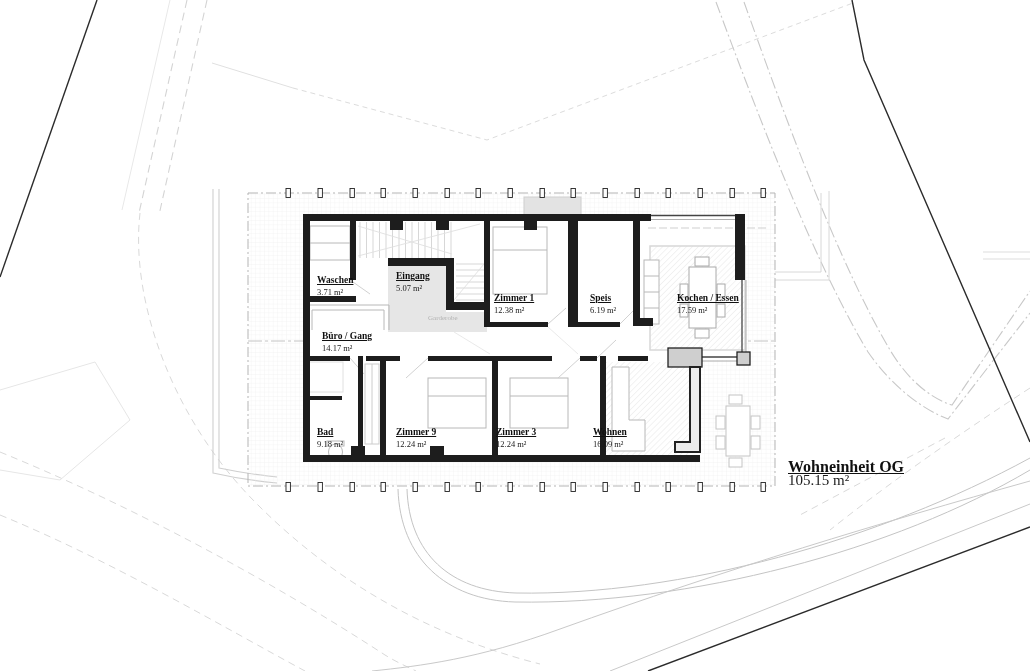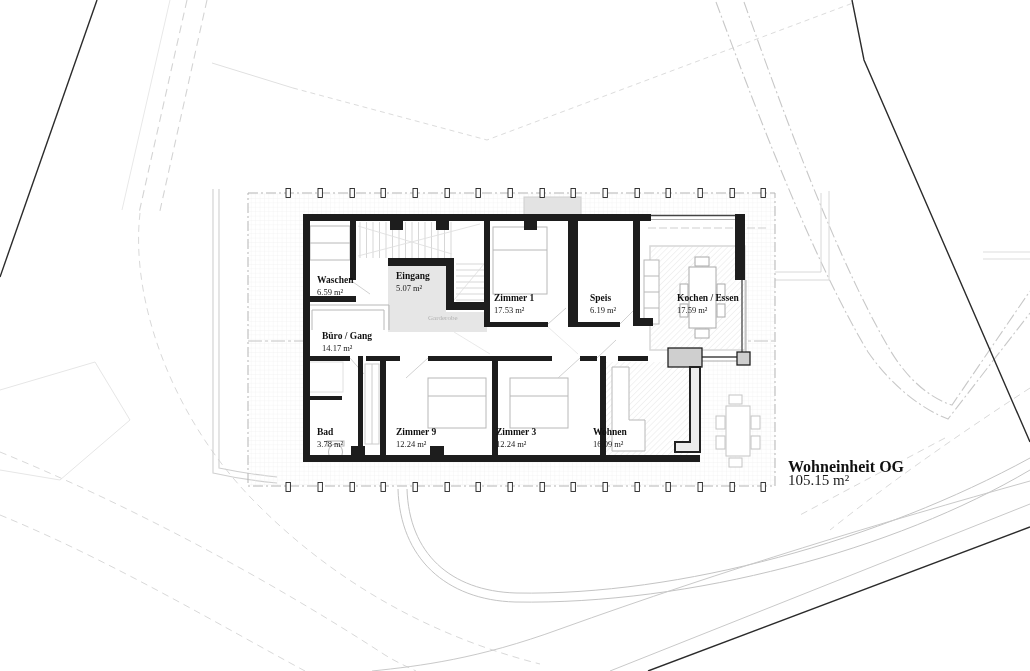--- a/index.html
+++ b/index.html
@@ -5,21 +5,21 @@
   html,body{margin:0;padding:0;background:#ffffff;}
   #canvas{
     position:relative;
     width:1030px;height:671px;
     background:#ffffff;
     overflow:hidden;
     font-family:"Liberation Serif","DejaVu Serif",serif;
   }
   #drawing{position:absolute;left:0;top:0;}
   .room-label{position:absolute;white-space:nowrap;pointer-events:none;}
-  .rn{font-weight:bold;font-size:9.5px;line-height:12px;color:#101010;}
+  .rn{font-weight:bold;font-size:9.5px;line-height:12px;color:#101010;text-decoration:underline;}
   .ra{font-size:8.5px;line-height:12px;color:#1a1a1a;}
   .title-label .rn{font-size:16px;line-height:14px;}
   .title-label .ra{font-size:15px;line-height:13px;}
   .annot{position:absolute;font-size:7px;color:#b3b3b3;white-space:nowrap;}
 </style>
 </head>
 <body>
 
 <div id="canvas">
 
@@ -233,45 +233,45 @@
     <g>
       <rect x="668" y="348" width="34" height="19" fill="#cfcfcf" stroke="#222222" stroke-width="1.3"></rect>
       <rect x="737" y="352" width="13" height="13" fill="#cfcfcf" stroke="#222222" stroke-width="1.3"></rect>
       <path d="M690,367 h10 v85 h-25 v-10 h15 z" fill="#ececec" stroke="#222222" stroke-width="2"></path>
     </g>
   </g>
 </svg>
 
 <div class="room-label" style="left:317px;top:274px;">
   <div class="rn">Waschen</div>
-  <div class="ra">6.59 m²</div>
+  <div class="ra">3.71 m²</div>
 </div>
 <div class="room-label" style="left:396px;top:270px;">
   <div class="rn">Eingang</div>
   <div class="ra">5.07 m²</div>
 </div>
 <div class="room-label" style="left:494px;top:292px;">
   <div class="rn">Zimmer 1</div>
-  <div class="ra">17.53 m²</div>
+  <div class="ra">12.38 m²</div>
 </div>
 <div class="room-label" style="left:590px;top:292px;">
   <div class="rn">Speis</div>
   <div class="ra">6.19 m²</div>
 </div>
 <div class="room-label" style="left:661px;top:292px;margin-left:16px;">
   <div class="rn">Kochen / Essen</div>
   <div class="ra">17.59 m²</div>
 </div>
 <div class="room-label" style="left:322px;top:330px;">
   <div class="rn">Büro / Gang</div>
   <div class="ra">14.17 m²</div>
 </div>
 <div class="room-label" style="left:317px;top:426px;">
   <div class="rn">Bad</div>
-  <div class="ra">3.78 m²</div>
+  <div class="ra">9.18 m²</div>
 </div>
 <div class="room-label" style="left:396px;top:426px;">
   <div class="rn">Zimmer 9</div>
   <div class="ra">12.24 m²</div>
 </div>
 <div class="room-label" style="left:496px;top:426px;">
   <div class="rn">Zimmer 3</div>
   <div class="ra">12.24 m²</div>
 </div>
 <div class="room-label" style="left:593px;top:426px;">

